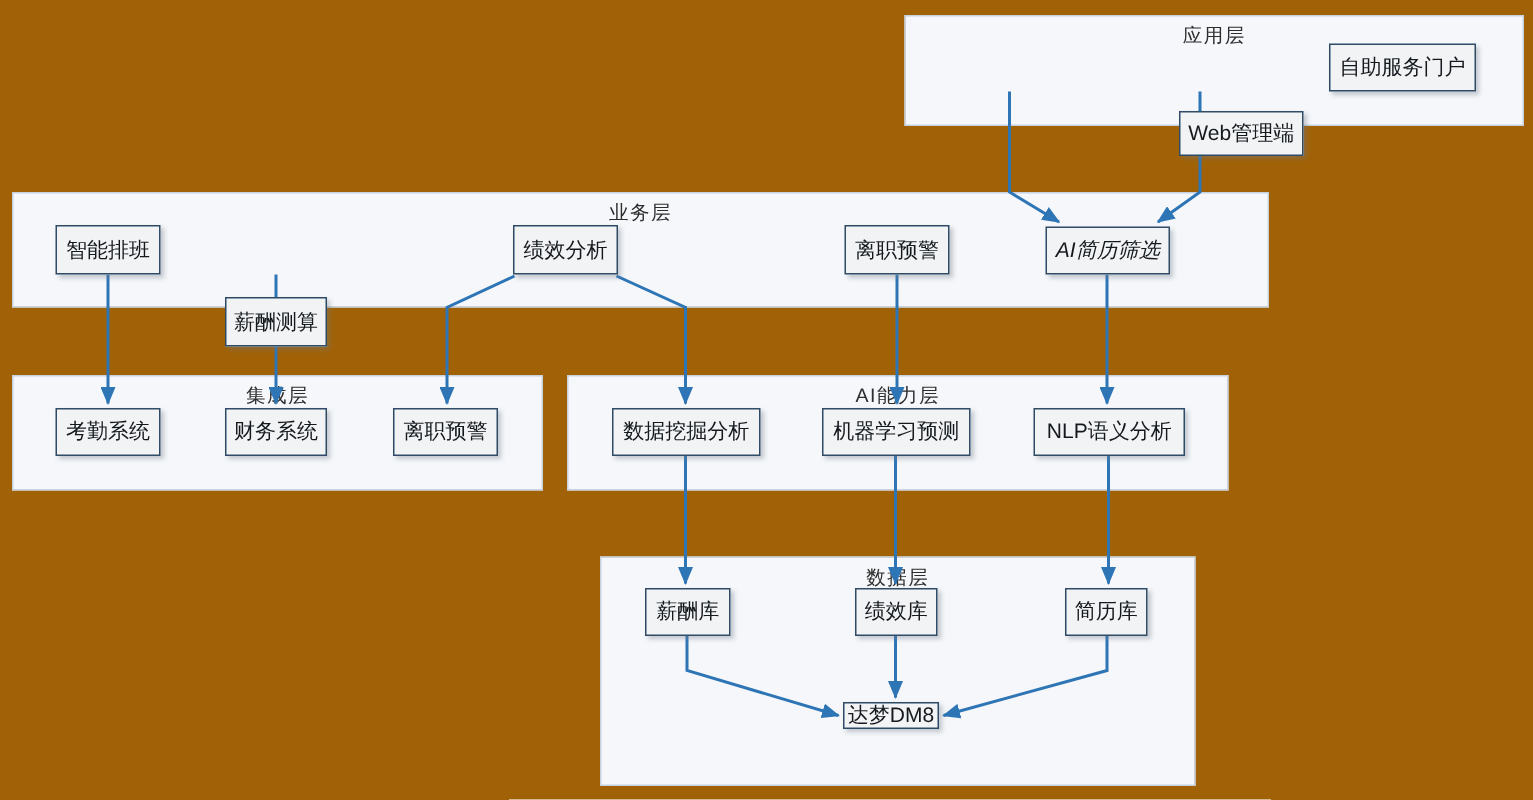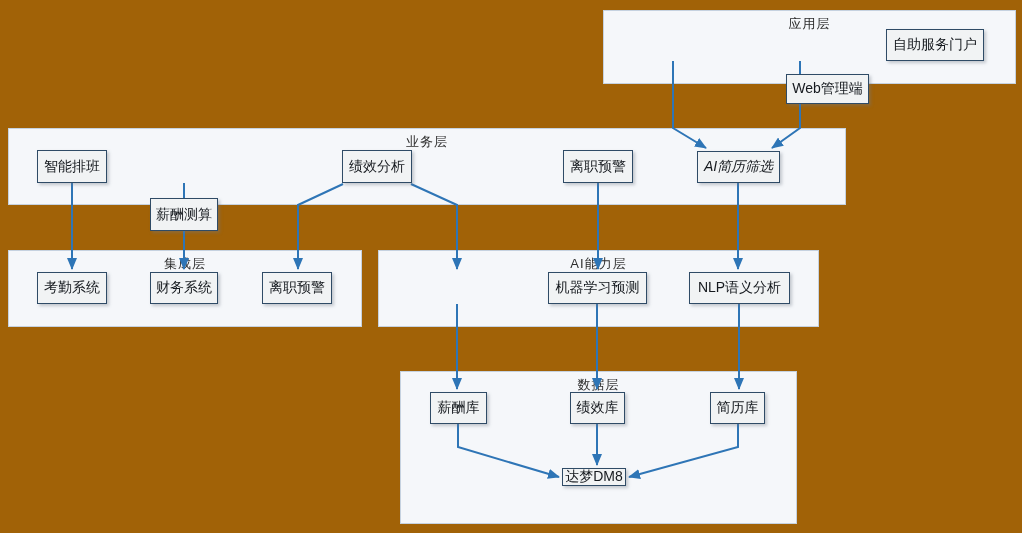--- a/index.html
+++ b/index.html
@@ -60,20 +60,21 @@
   <div class="node" style="left:37px;top:150px;width:70px;height:33px;">智能排班</div>
   <div class="node" style="left:150px;top:150px;width:68px;height:33px;margin-top:48px;">薪酬测算</div>
   <div class="node" style="left:342px;top:150px;width:70px;height:33px;">绩效分析</div>
   <div class="node" style="left:563px;top:150px;width:70px;height:33px;">离职预警</div>
   <div class="node" style="left:697px;top:151px;width:83px;height:32px;font-style:italic;">AI简历筛选</div>
 
   <div class="node" style="left:37px;top:272px;width:70px;height:32px;">考勤系统</div>
   <div class="node" style="left:150px;top:272px;width:68px;height:32px;">财务系统</div>
   <div class="node" style="left:262px;top:272px;width:70px;height:32px;">离职预警</div>
 
+  <div class="node" style="left:408px;top:272px;width:99px;height:32px;">数据挖掘分析</div>
   <div class="node" style="left:548px;top:272px;width:99px;height:32px;">机器学习预测</div>
   <div class="node" style="left:689px;top:272px;width:101px;height:32px;">NLP语义分析</div>
 
   <div class="node" style="left:430px;top:392px;width:57px;height:32px;">薪酬库</div>
   <div class="node" style="left:570px;top:392px;width:55px;height:32px;">绩效库</div>
   <div class="node" style="left:710px;top:392px;width:55px;height:32px;">简历库</div>
   <div class="node" style="left:562px;top:468px;width:64px;height:18px;">达梦DM8</div>
 
 </div>
 

